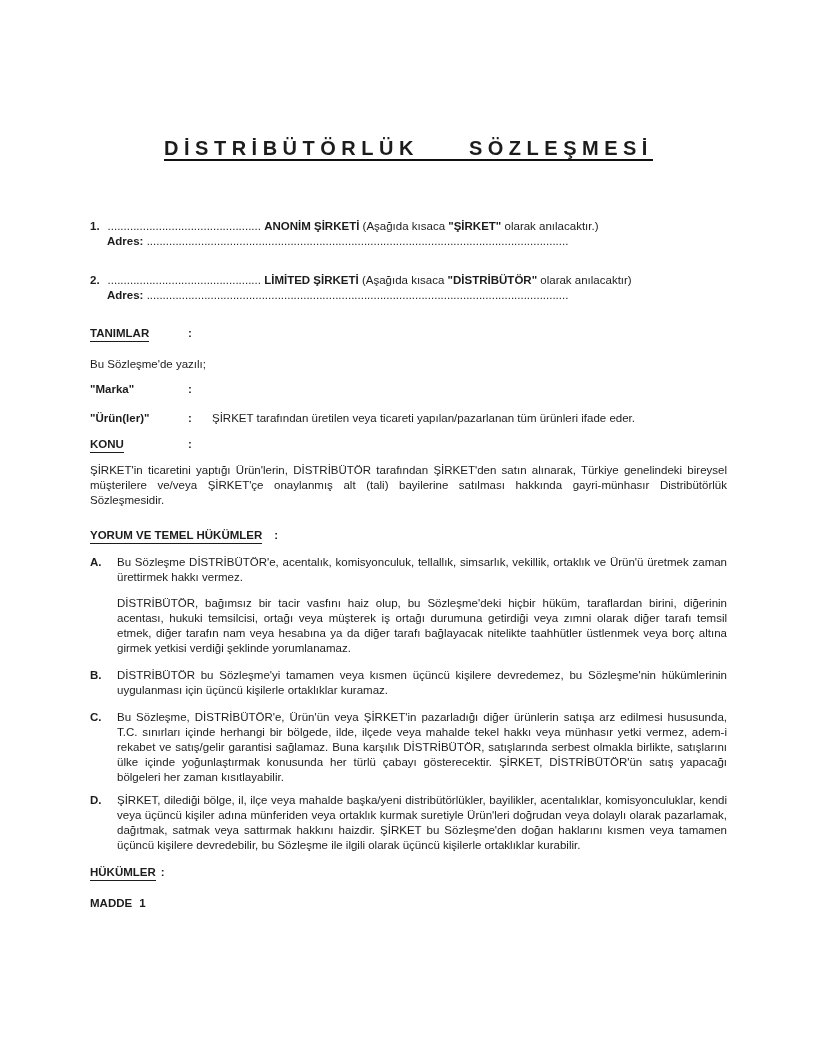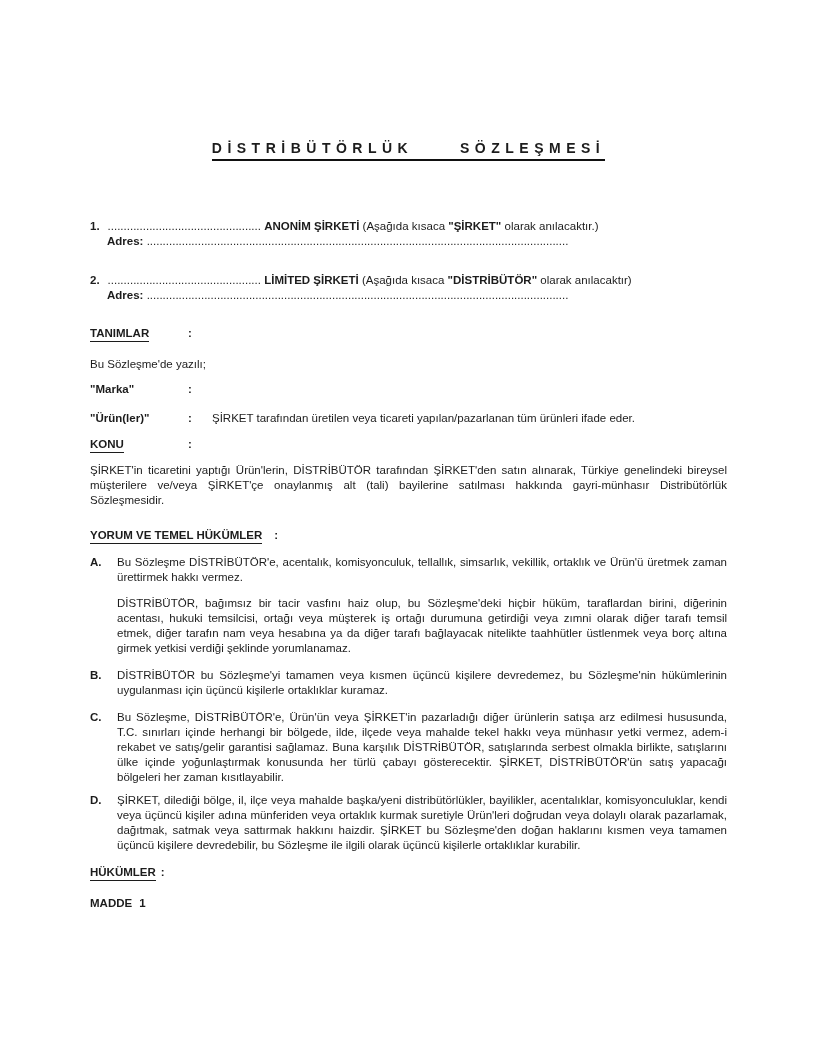--- a/index.html
+++ b/index.html
@@ -18,21 +18,21 @@
     overflow: hidden;
   }
   .b { font-weight: bold; }
   p { margin: 0; }
 
   
   .title-wrap { text-align: center; margin-bottom: 58px; }
   .doc-title {
     display: inline-block;
     font-weight: bold;
-    font-size: 14px;
+    font-size: 20px;
     line-height: 20px;
     letter-spacing: 5.5px;
     word-spacing: 14px;
     border-bottom: 2px solid #111;
     padding-bottom: 1px;
     white-space: pre;
   }
 
   
   .sec-head { display: flex; font-weight: bold; }

